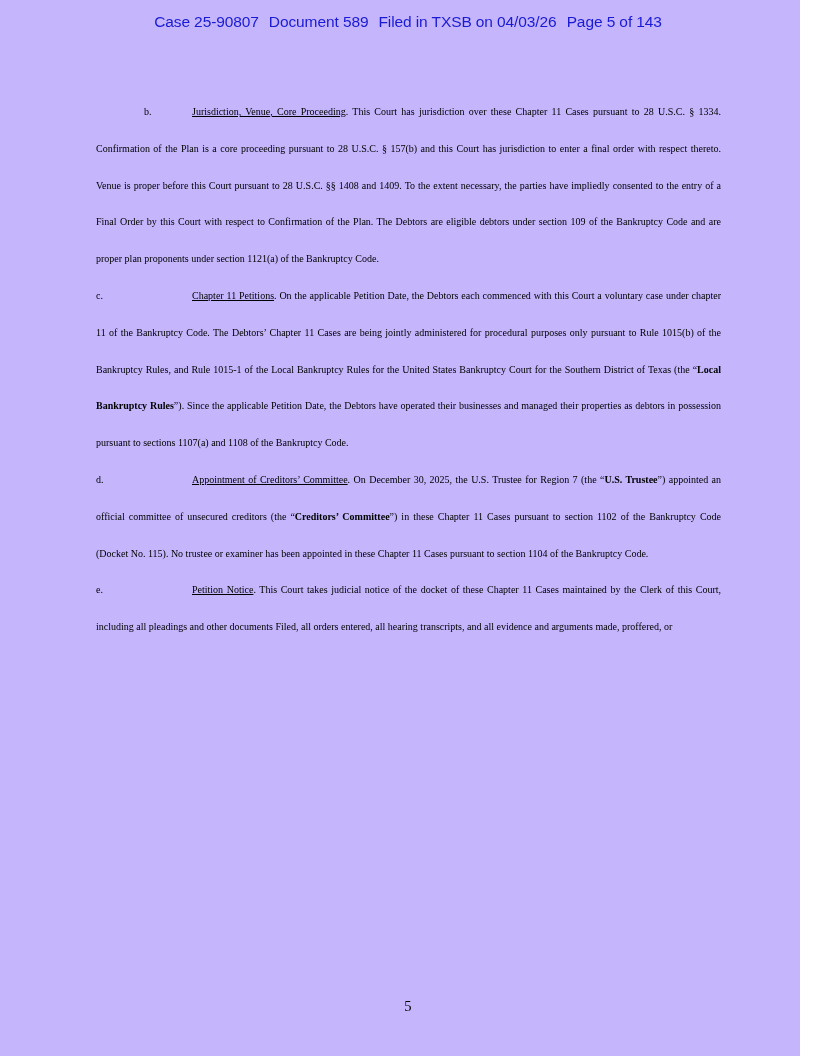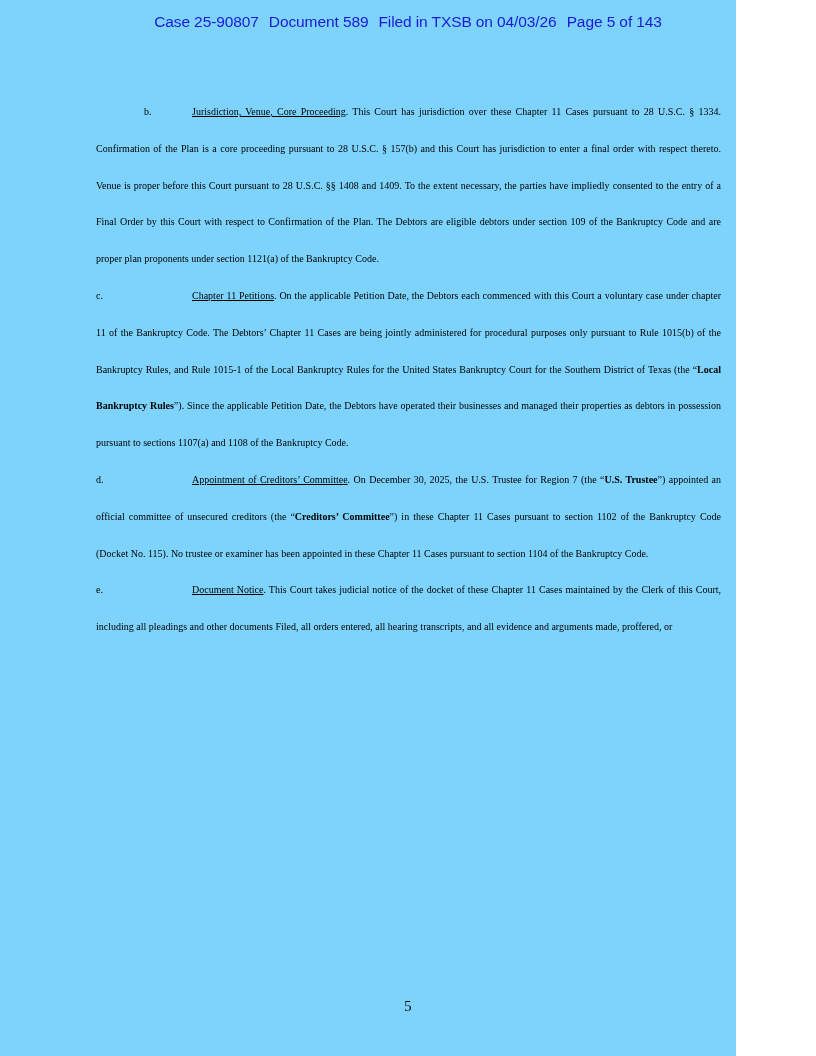--- a/index.html
+++ b/index.html
@@ -1,17 +1,17 @@
 <!DOCTYPE html>
 <html><head>
 <meta charset="utf-8">
 <style>
   html, body { margin: 0; padding: 0; background: #ffffff; }
   body { width: 816px; height: 1056px; position: relative; overflow: hidden; }
-  .page { position: absolute; left: 0; top: 0; width: 736px; height: 1056px; background: #7dd3fc; }
+  .page { position: absolute; left: 0; top: 0; width: 800px; height: 1056px; background: #c4b5fd; }
   .header {
     position: absolute; top: 13px; left: 0; width: 816px; text-align: center;
     font-family: "Liberation Sans", sans-serif; font-size: 15.5px; color: #1a1ad6;
     white-space: pre; letter-spacing: -0.1px;
   }
   .header span { margin: 0 5px; }
   .body {
     position: absolute; left: 96px; top: 94px; width: 625px;
     font-family: "Liberation Serif", serif; font-size: 10px; color: #000;
     line-height: 36.8px; text-align: justify;
@@ -33,17 +33,17 @@
 <div class="page">
   <div class="header"><span>Case 25-90807</span><span>Document 589</span><span>Filed in TXSB on 04/03/26</span><span>Page 5 of 143</span></div>
 
   <div class="body">
     <p class="para b"><span class="letter">b.</span><span class="u">Jurisdiction, Venue, Core Proceeding</span><span>.  This Court has jurisdiction over these Chapter 11 Cases pursuant to 28 U.S.C. § 1334.  Confirmation of the Plan is a core proceeding pursuant to 28 U.S.C. § 157(b) and this Court has jurisdiction to enter a final order with respect thereto.  Venue is proper before this Court pursuant to 28 U.S.C. §§ 1408 and 1409.  To the extent necessary, the parties have impliedly consented to the entry of a Final Order by this Court with respect to Confirmation of the Plan.  The Debtors are eligible debtors under section 109 of the Bankruptcy Code and are proper plan proponents under section 1121(a) of the Bankruptcy Code.</span></p>
 
     <p class="para other"><span class="letter">c.</span><span class="u">Chapter 11 Petitions</span><span>.  On the applicable Petition Date, the Debtors each commenced with this Court a voluntary case under chapter 11 of the Bankruptcy Code.  The Debtors’ Chapter 11 Cases are being jointly administered for procedural purposes only pursuant to Rule 1015(b) of the Bankruptcy Rules, and Rule 1015-1 of the Local Bankruptcy Rules for the United States Bankruptcy Court for the Southern District of Texas (the “</span><span class="bold">Local Bankruptcy Rules</span><span>”).  Since the applicable Petition Date, the Debtors have operated their businesses and managed their properties as debtors in possession pursuant to sections 1107(a) and 1108 of the Bankruptcy Code.</span></p>
 
     <p class="para other"><span class="letter">d.</span><span class="u">Appointment of Creditors’ Committee</span><span>.  On December 30, 2025, the U.S. Trustee for Region 7 (the “</span><span class="bold">U.S. Trustee</span><span>”) appointed an official committee of unsecured creditors (the “</span><span class="bold">Creditors’ Committee</span><span>”) in these Chapter 11 Cases pursuant to section 1102 of the Bankruptcy Code (Docket No. 115).  No trustee or examiner has been appointed in these Chapter 11 Cases pursuant to section 1104 of the Bankruptcy Code.</span></p>
 
-    <p class="para other"><span class="letter">e.</span><span class="u">Document Notice</span><span>.  This Court takes judicial notice of the docket of these Chapter 11 Cases maintained by the Clerk of this Court, including all pleadings and other documents Filed, all orders entered, all hearing transcripts, and all evidence and arguments made, proffered, or</span></p>
+    <p class="para other"><span class="letter">e.</span><span class="u">Petition Notice</span><span>.  This Court takes judicial notice of the docket of these Chapter 11 Cases maintained by the Clerk of this Court, including all pleadings and other documents Filed, all orders entered, all hearing transcripts, and all evidence and arguments made, proffered, or</span></p>
   </div>
 
   <div class="pagenum">5</div>
 </div>
 
 </body></html>

